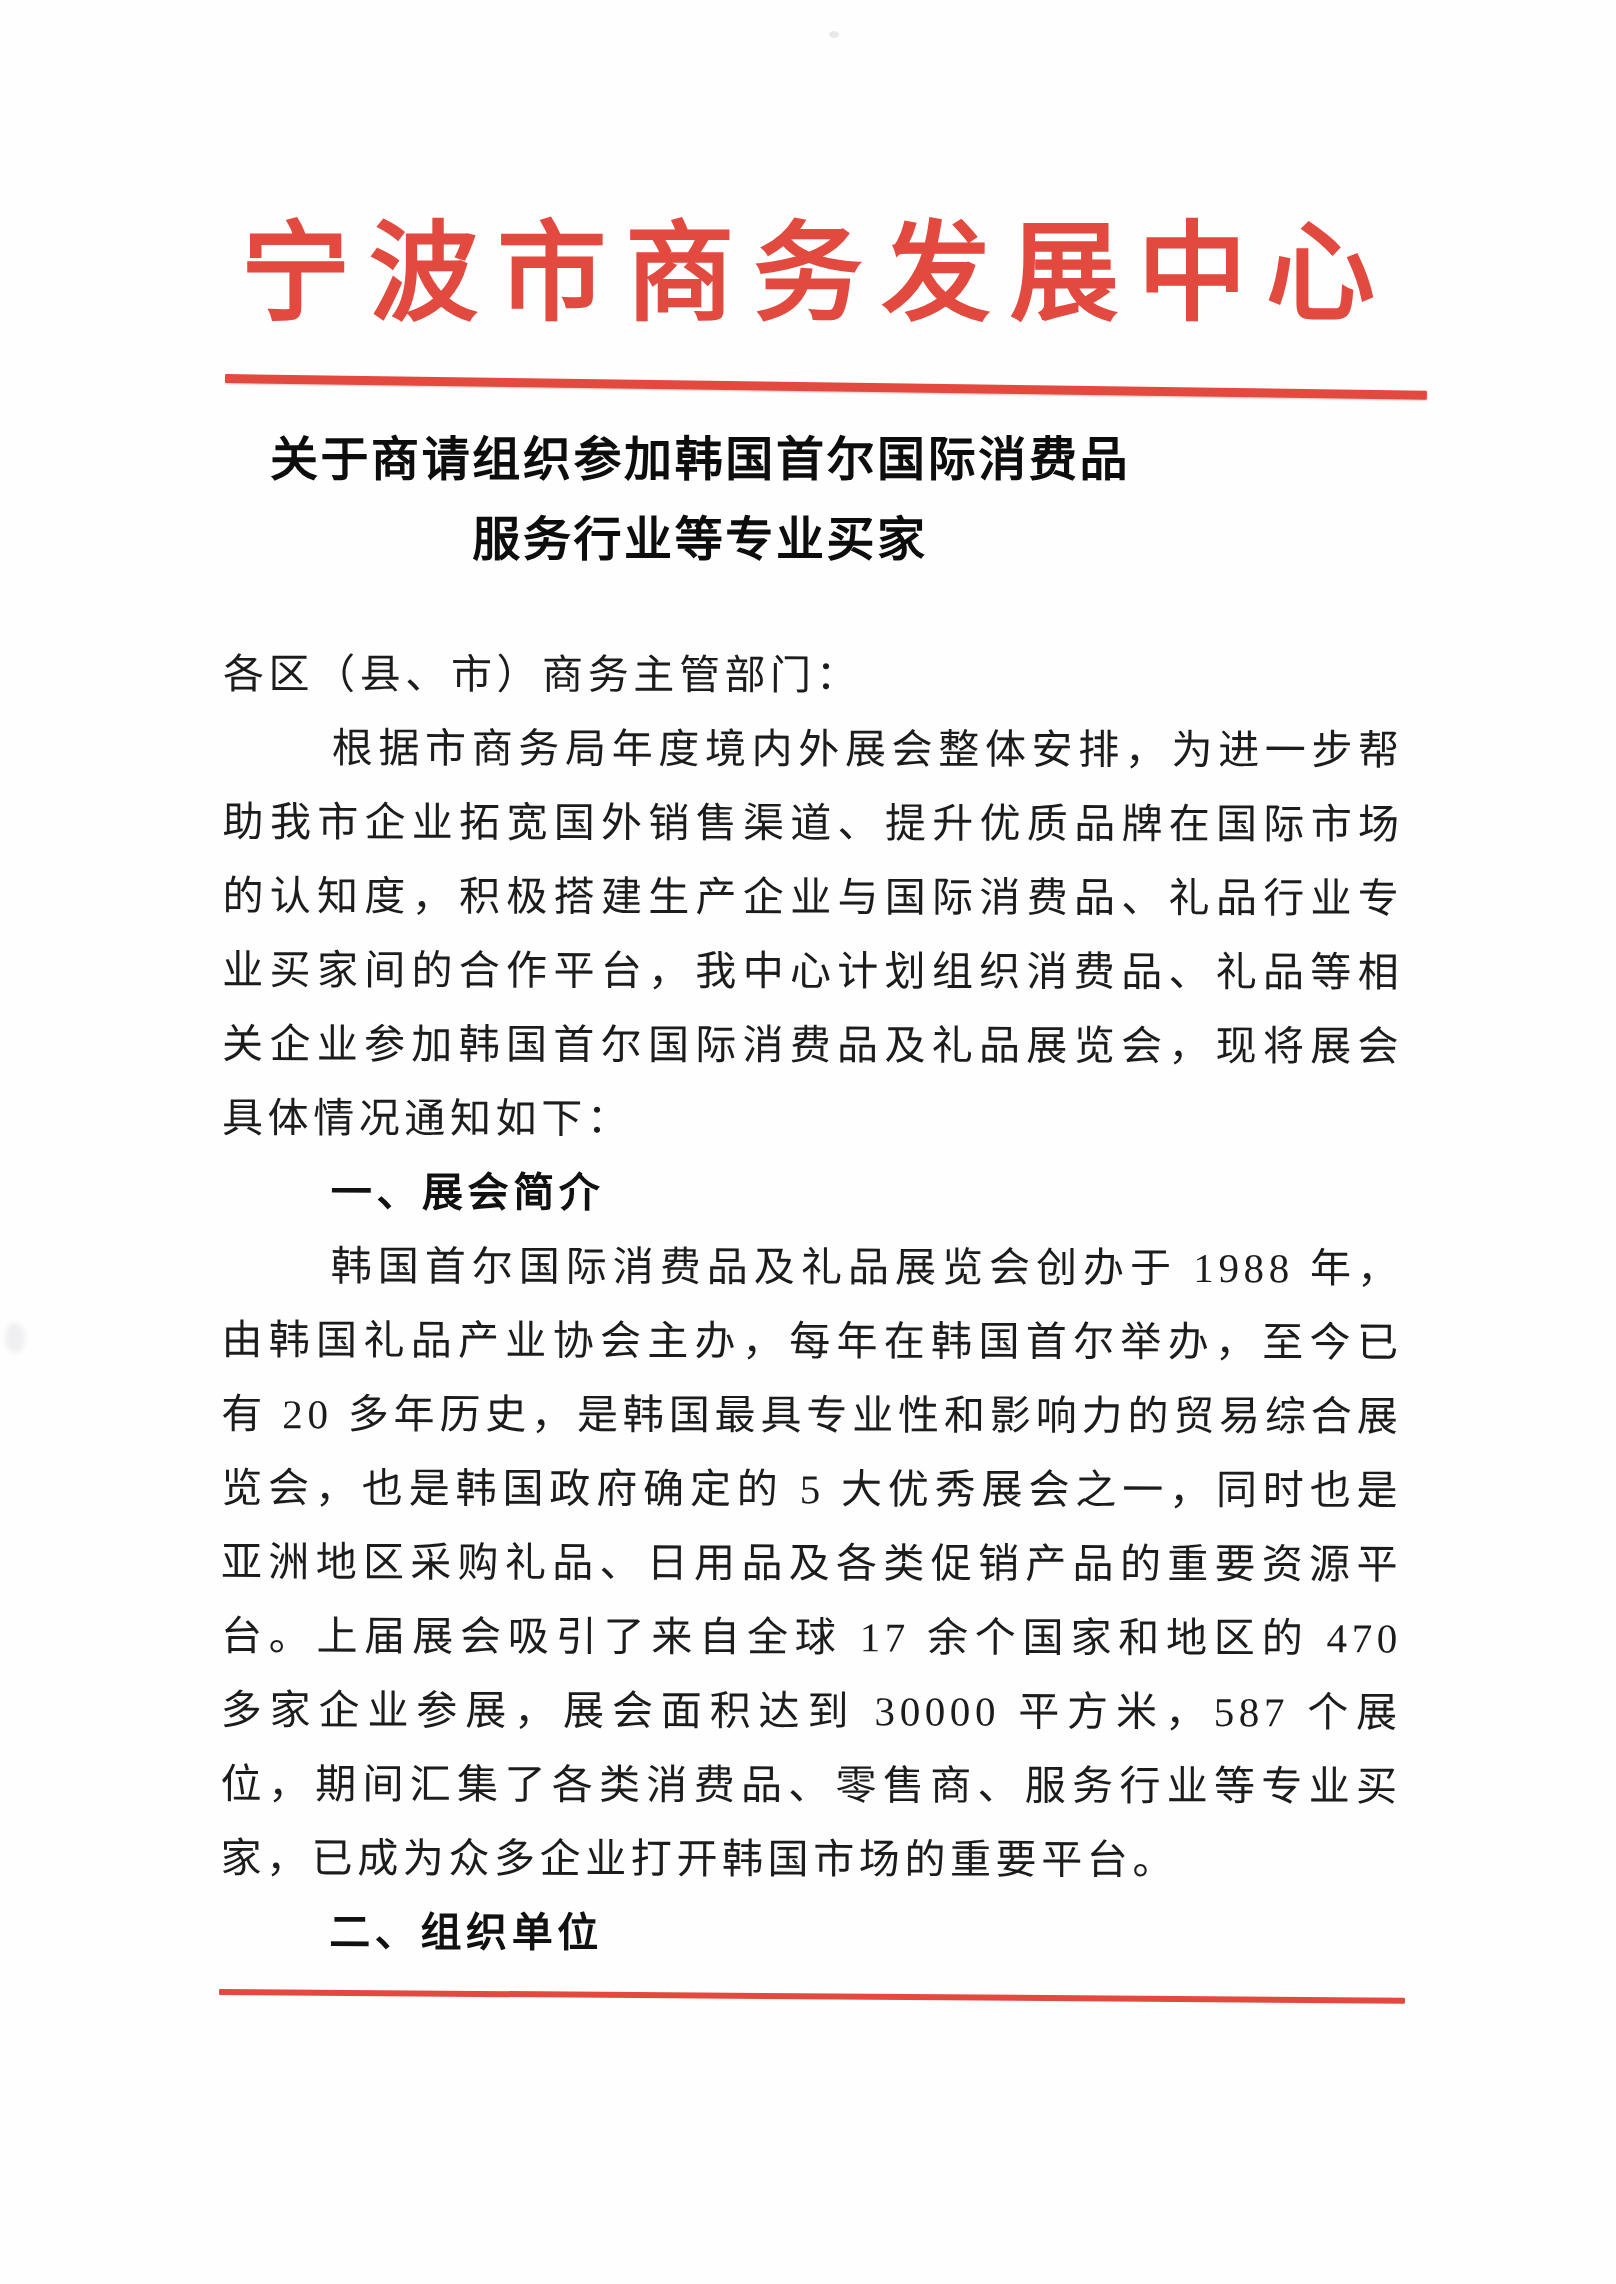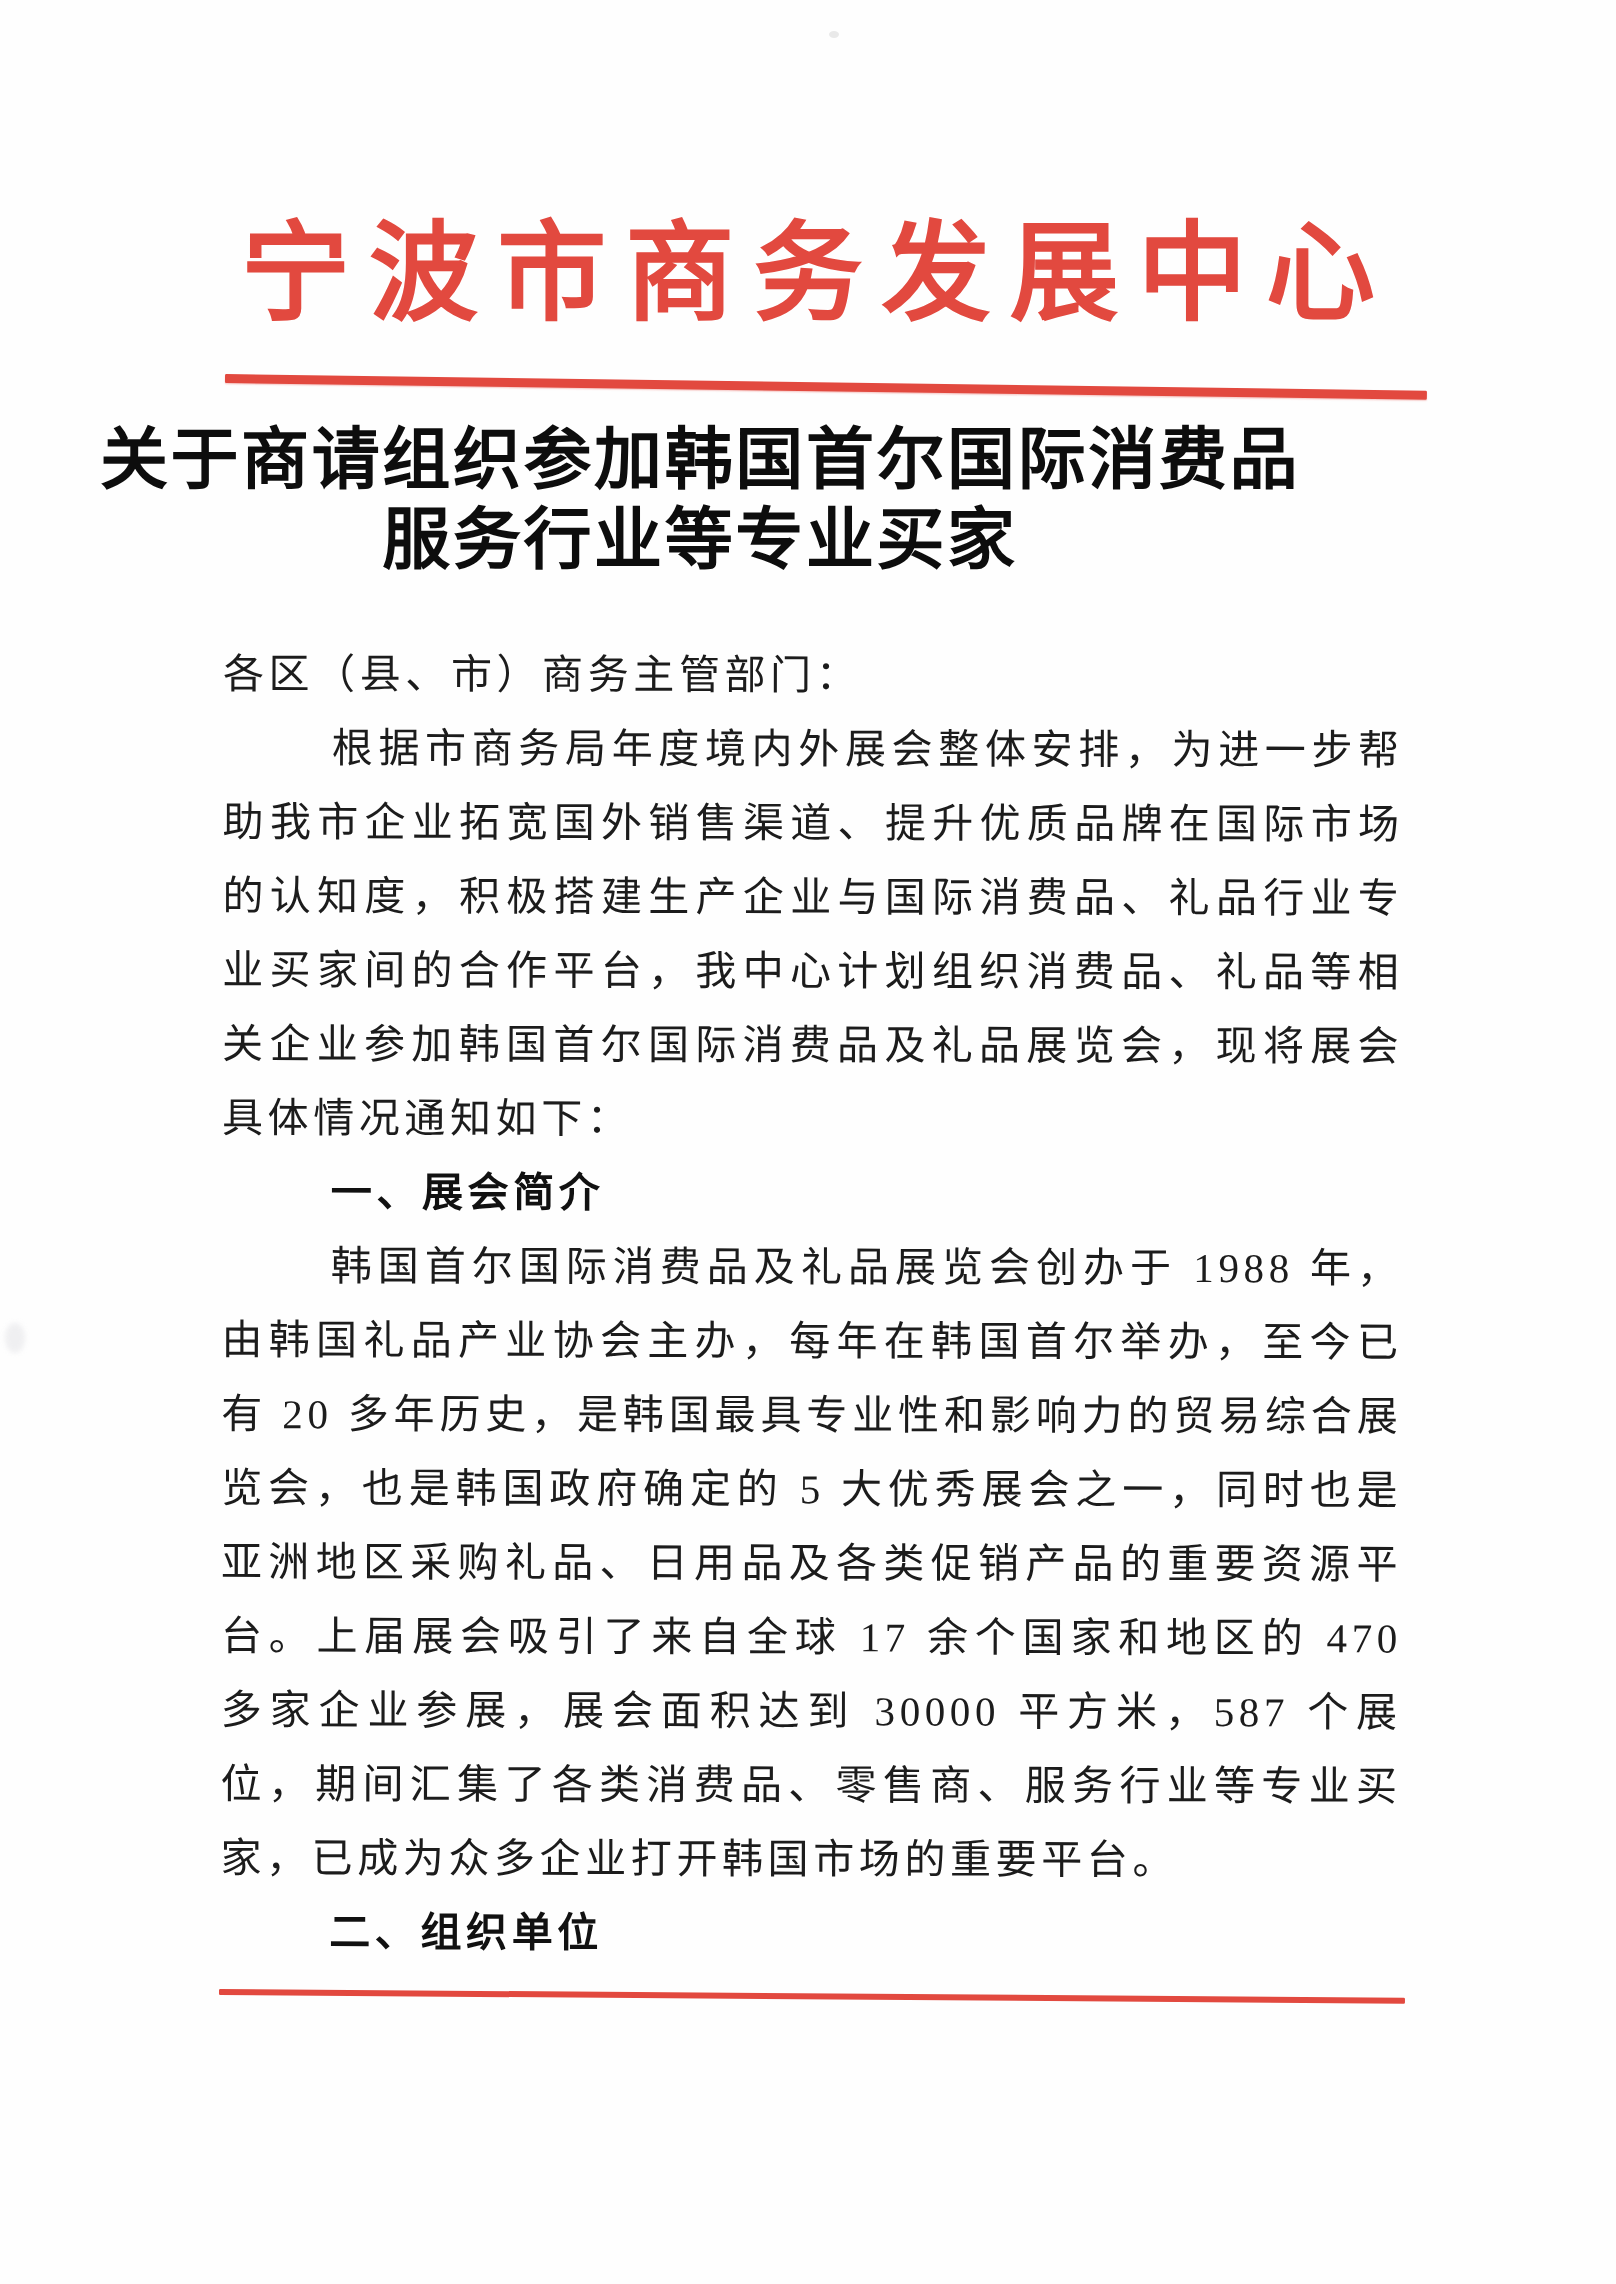--- a/index.html
+++ b/index.html
@@ -59,21 +59,21 @@
     transform: rotate(0.42deg);
   }
   
   .doc-title {
     position: absolute;
     top: 420px;
     left: 0;
     width: 1400px;
     text-align: center;
     color: #0d0d0d;
-    font-size: 68px;
+    font-size: 48px;
     line-height: 80px;
     font-weight: 900;
     letter-spacing: 2.6px;
     font-family: "Liberation Serif", "DejaVu Serif", serif;
   }
   
   .body-text {
     position: absolute;
     top: 637px;
     left: 223px;

